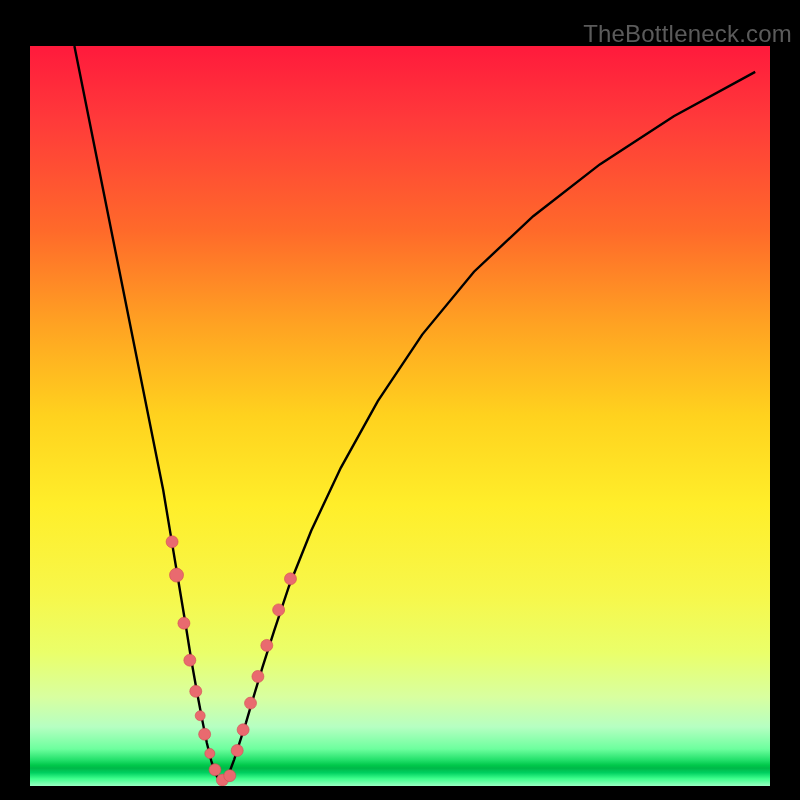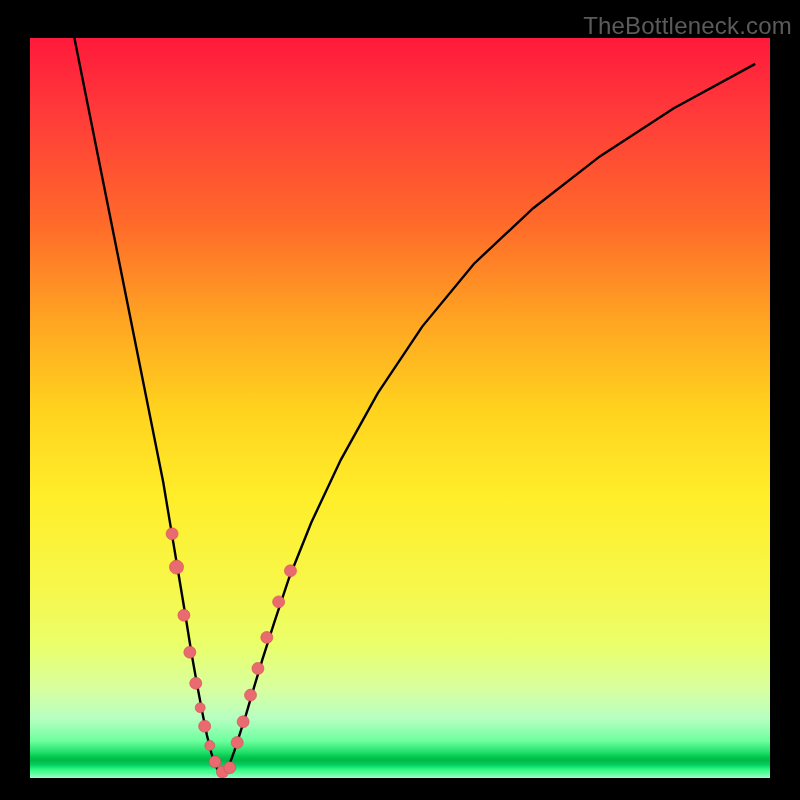--- a/index.html
+++ b/index.html
@@ -6,21 +6,21 @@
     margin: 0;
     padding: 0;
     width: 800px;
     height: 800px;
     overflow: hidden;
     background: #000;
     font-family: Arial, Helvetica, sans-serif;
   }
   .frame {
     position: absolute;
-    top: 8px;
+    top: 16px;
     left: 0;
     width: 800px;
     height: 688px;
     background: #000;
   }
   .plot {
     position: absolute;
     top: 30px;
     left: 30px;
     width: 740px;

